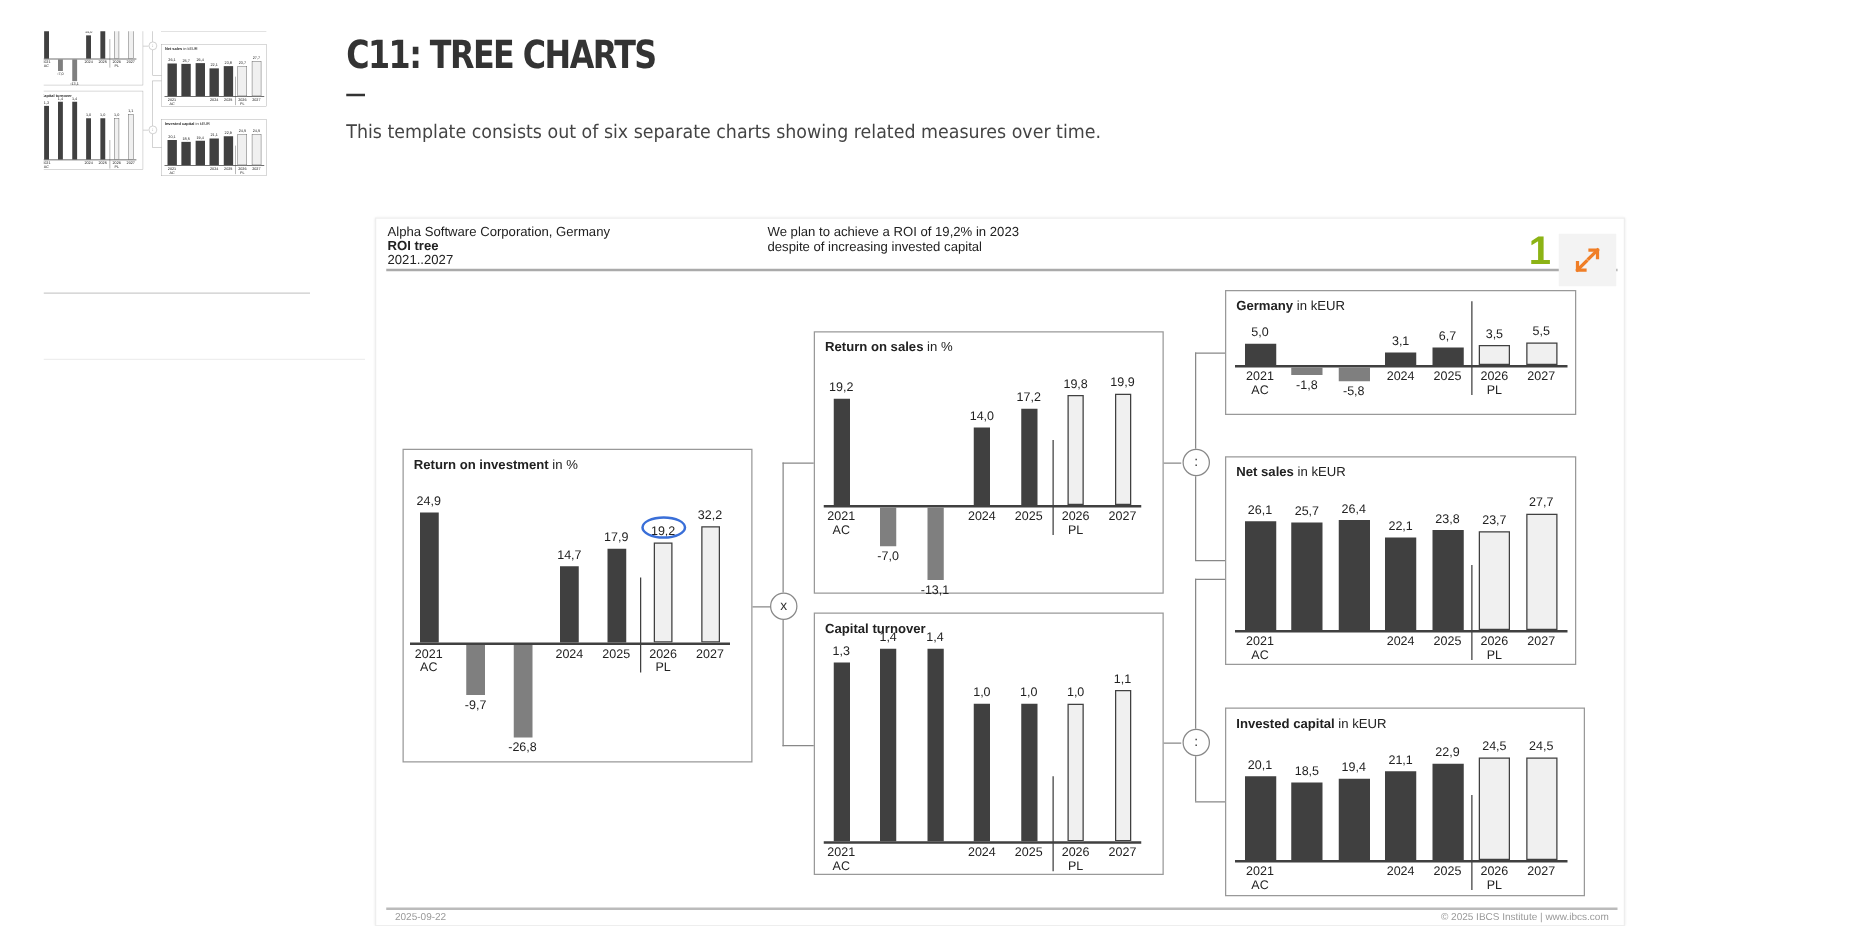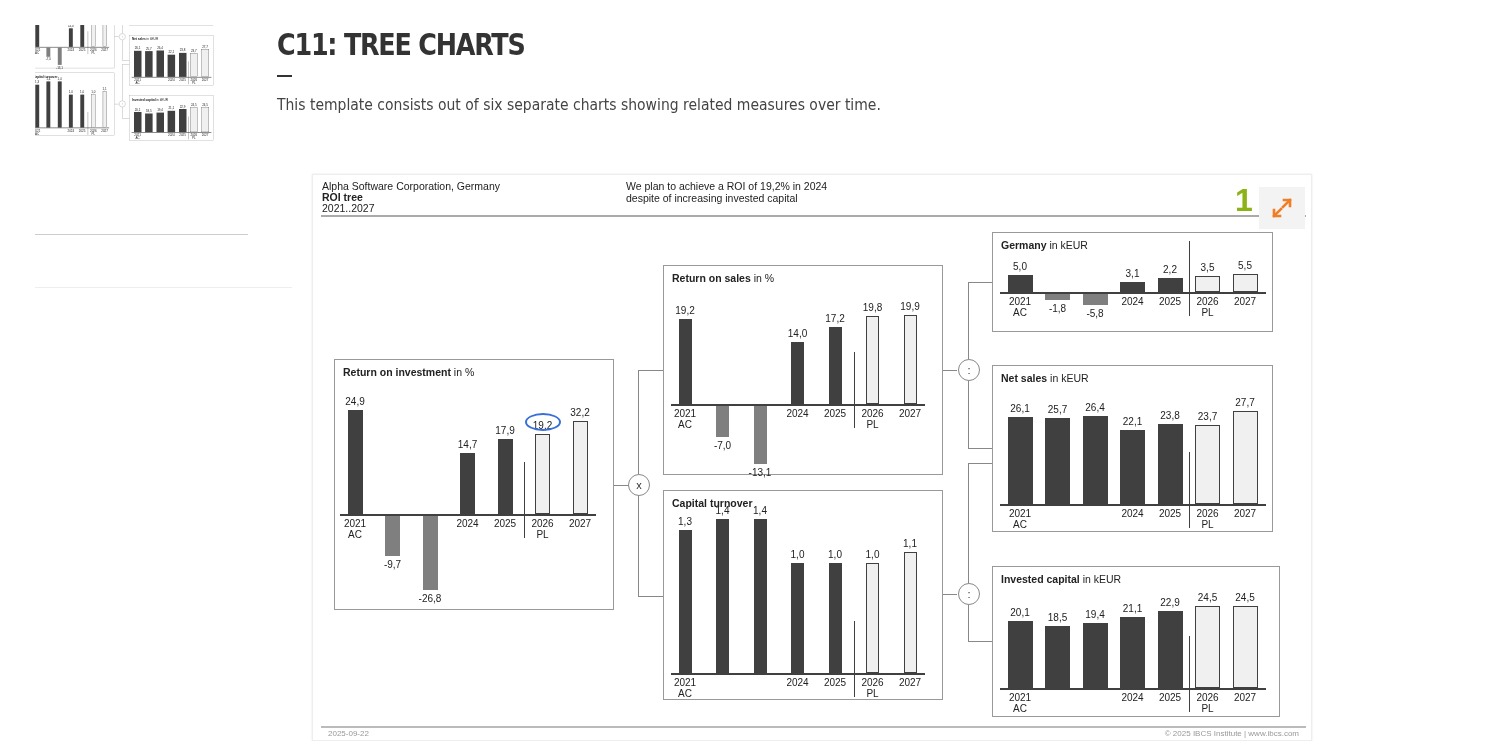--- a/index.html
+++ b/index.html
@@ -8,21 +8,21 @@
   .abs{position:absolute}
   
   .page-title{position:absolute;left:277px;top:26px;font-family:"DejaVu Sans",sans-serif;font-weight:bold;font-size:31px;letter-spacing:-1.5px;color:#333;transform:scaleX(0.82);transform-origin:left top;white-space:nowrap}
   .title-dash{position:absolute;left:277px;top:75px;width:15px;height:2px;background:#333}
   .page-desc{position:absolute;left:277px;top:96px;font-family:"DejaVu Sans",sans-serif;font-size:15px;color:#444;transform:scaleX(0.93);transform-origin:left top;white-space:nowrap}
   
   .thumb{position:absolute;left:35px;top:25px;width:213px;height:210px;overflow:hidden;border-bottom:1px solid #ccc}
   .thumb-inner{position:absolute;left:-365px;top:-156px;width:1000px;height:570px;transform:scale(0.3);transform-origin:365px 156px}
   .thumb-sep{position:absolute;left:35px;top:287px;width:257px;height:1px;background:#eee}
   
-  .card{position:absolute;left:312px;top:174px;width:1000px;height:567px;background:#fff;border:1px solid #eee;box-shadow:0 0 2px #e6e6e6}
+  .card{position:absolute;left:300px;top:174px;width:1000px;height:567px;background:#fff;border:1px solid #eee;box-shadow:0 0 2px #e6e6e6}
   .hdr-t{position:absolute;font-size:10.5px;line-height:12px;color:#222;white-space:nowrap}
   .hdr-line{position:absolute;left:8px;top:40px;width:985px;height:2px;background:#aaa}
   .logo-green{position:absolute;left:922px;top:8px;font-size:32px;font-weight:bold;color:#8cb315;line-height:34px;width:36px;overflow:hidden;height:38px}
   .expand-btn{position:absolute;left:946px;top:12px;width:46px;height:42px;background:#f3f3f3;display:flex;align-items:center;justify-content:center;cursor:pointer}
   .foot-line{position:absolute;left:8px;top:551px;width:985px;height:2px;background:#bbb}
   .foot-t{position:absolute;top:554px;font-size:8px;color:#999;white-space:nowrap}
   
   .panel{position:absolute;border:1px solid #999;background:#fff}
   .panel-title{position:absolute;left:8px;top:6px;font-size:10.5px;white-space:nowrap;color:#222}
   .panel-title b{font-weight:bold}
@@ -199,21 +199,21 @@
 <div class="thumb-sep"></div>
 
 <div class="page-title">C11: TREE CHARTS</div>
 <div class="title-dash"></div>
 <div class="page-desc">This template consists out of six separate charts showing related measures over time.</div>
 
 <div class="card" id="card">
   <div class="hdr-t" style="left:9px;top:5px">Alpha Software Corporation, Germany</div>
   <div class="hdr-t" style="left:9px;top:16px;font-weight:bold">ROI tree</div>
   <div class="hdr-t" style="left:9px;top:27px">2021..2027</div>
-  <div class="hdr-t" style="left:313px;top:5px">We plan to achieve a ROI of 19,2% in 2024</div>
+  <div class="hdr-t" style="left:313px;top:5px">We plan to achieve a ROI of 19,2% in 2023</div>
   <div class="hdr-t" style="left:313px;top:17px">despite of increasing invested capital</div>
   <div class="hdr-line"></div>
   <div class="logo-green">1</div>
   <div class="expand-btn">
     <svg width="22" height="22" viewBox="0 0 22 22">
       <g stroke="#f07e26" stroke-width="2.6" fill="none" stroke-linecap="square">
         <line x1="12" y1="10" x2="19" y2="3"></line>
         <polyline points="13,3 19,3 19,9"></polyline>
         <line x1="10" y1="12" x2="3" y2="19"></line>
         <polyline points="3,13 3,19 9,19"></polyline>
@@ -344,21 +344,21 @@
         <div class="bar neg" style="left:52px;top:60.5px;width:25px;height:6.03px"></div>
         <div class="vlabel" style="left:64.5px;top:69.53px">-1,8</div>
         <div class="bar neg" style="left:89.5px;top:60.5px;width:25px;height:11.725px"></div>
         <div class="vlabel" style="left:102px;top:75.225px">-5,8</div>
         <div class="bar ac" style="left:127px;top:48.615px;width:25px;height:10.385px"></div>
         <div class="vlabel" style="left:139.5px;top:34.615px">3,1</div>
         <div class="xlabel" style="left:139.5px;top:63px">
           <div>2024</div>
         </div>
         <div class="bar ac" style="left:164.5px;top:45.265px;width:25px;height:13.735px"></div>
-        <div class="vlabel" style="left:177px;top:31.265px">2,2</div>
+        <div class="vlabel" style="left:177px;top:31.265px">6,7</div>
         <div class="xlabel" style="left:177px;top:63px">
           <div>2025</div>
         </div>
         <div class="bar pl" style="left:202px;top:43.254999999999995px;width:25px;height:15.745000000000001px"></div>
         <div class="vlabel" style="left:214.5px;top:29.254999999999995px">3,5</div>
         <div class="xlabel" style="left:214.5px;top:63px">
           <div>2026</div>
           <div>PL</div>
         </div>
         <div class="bar pl" style="left:239.5px;top:40.575px;width:25px;height:18.425px"></div>

